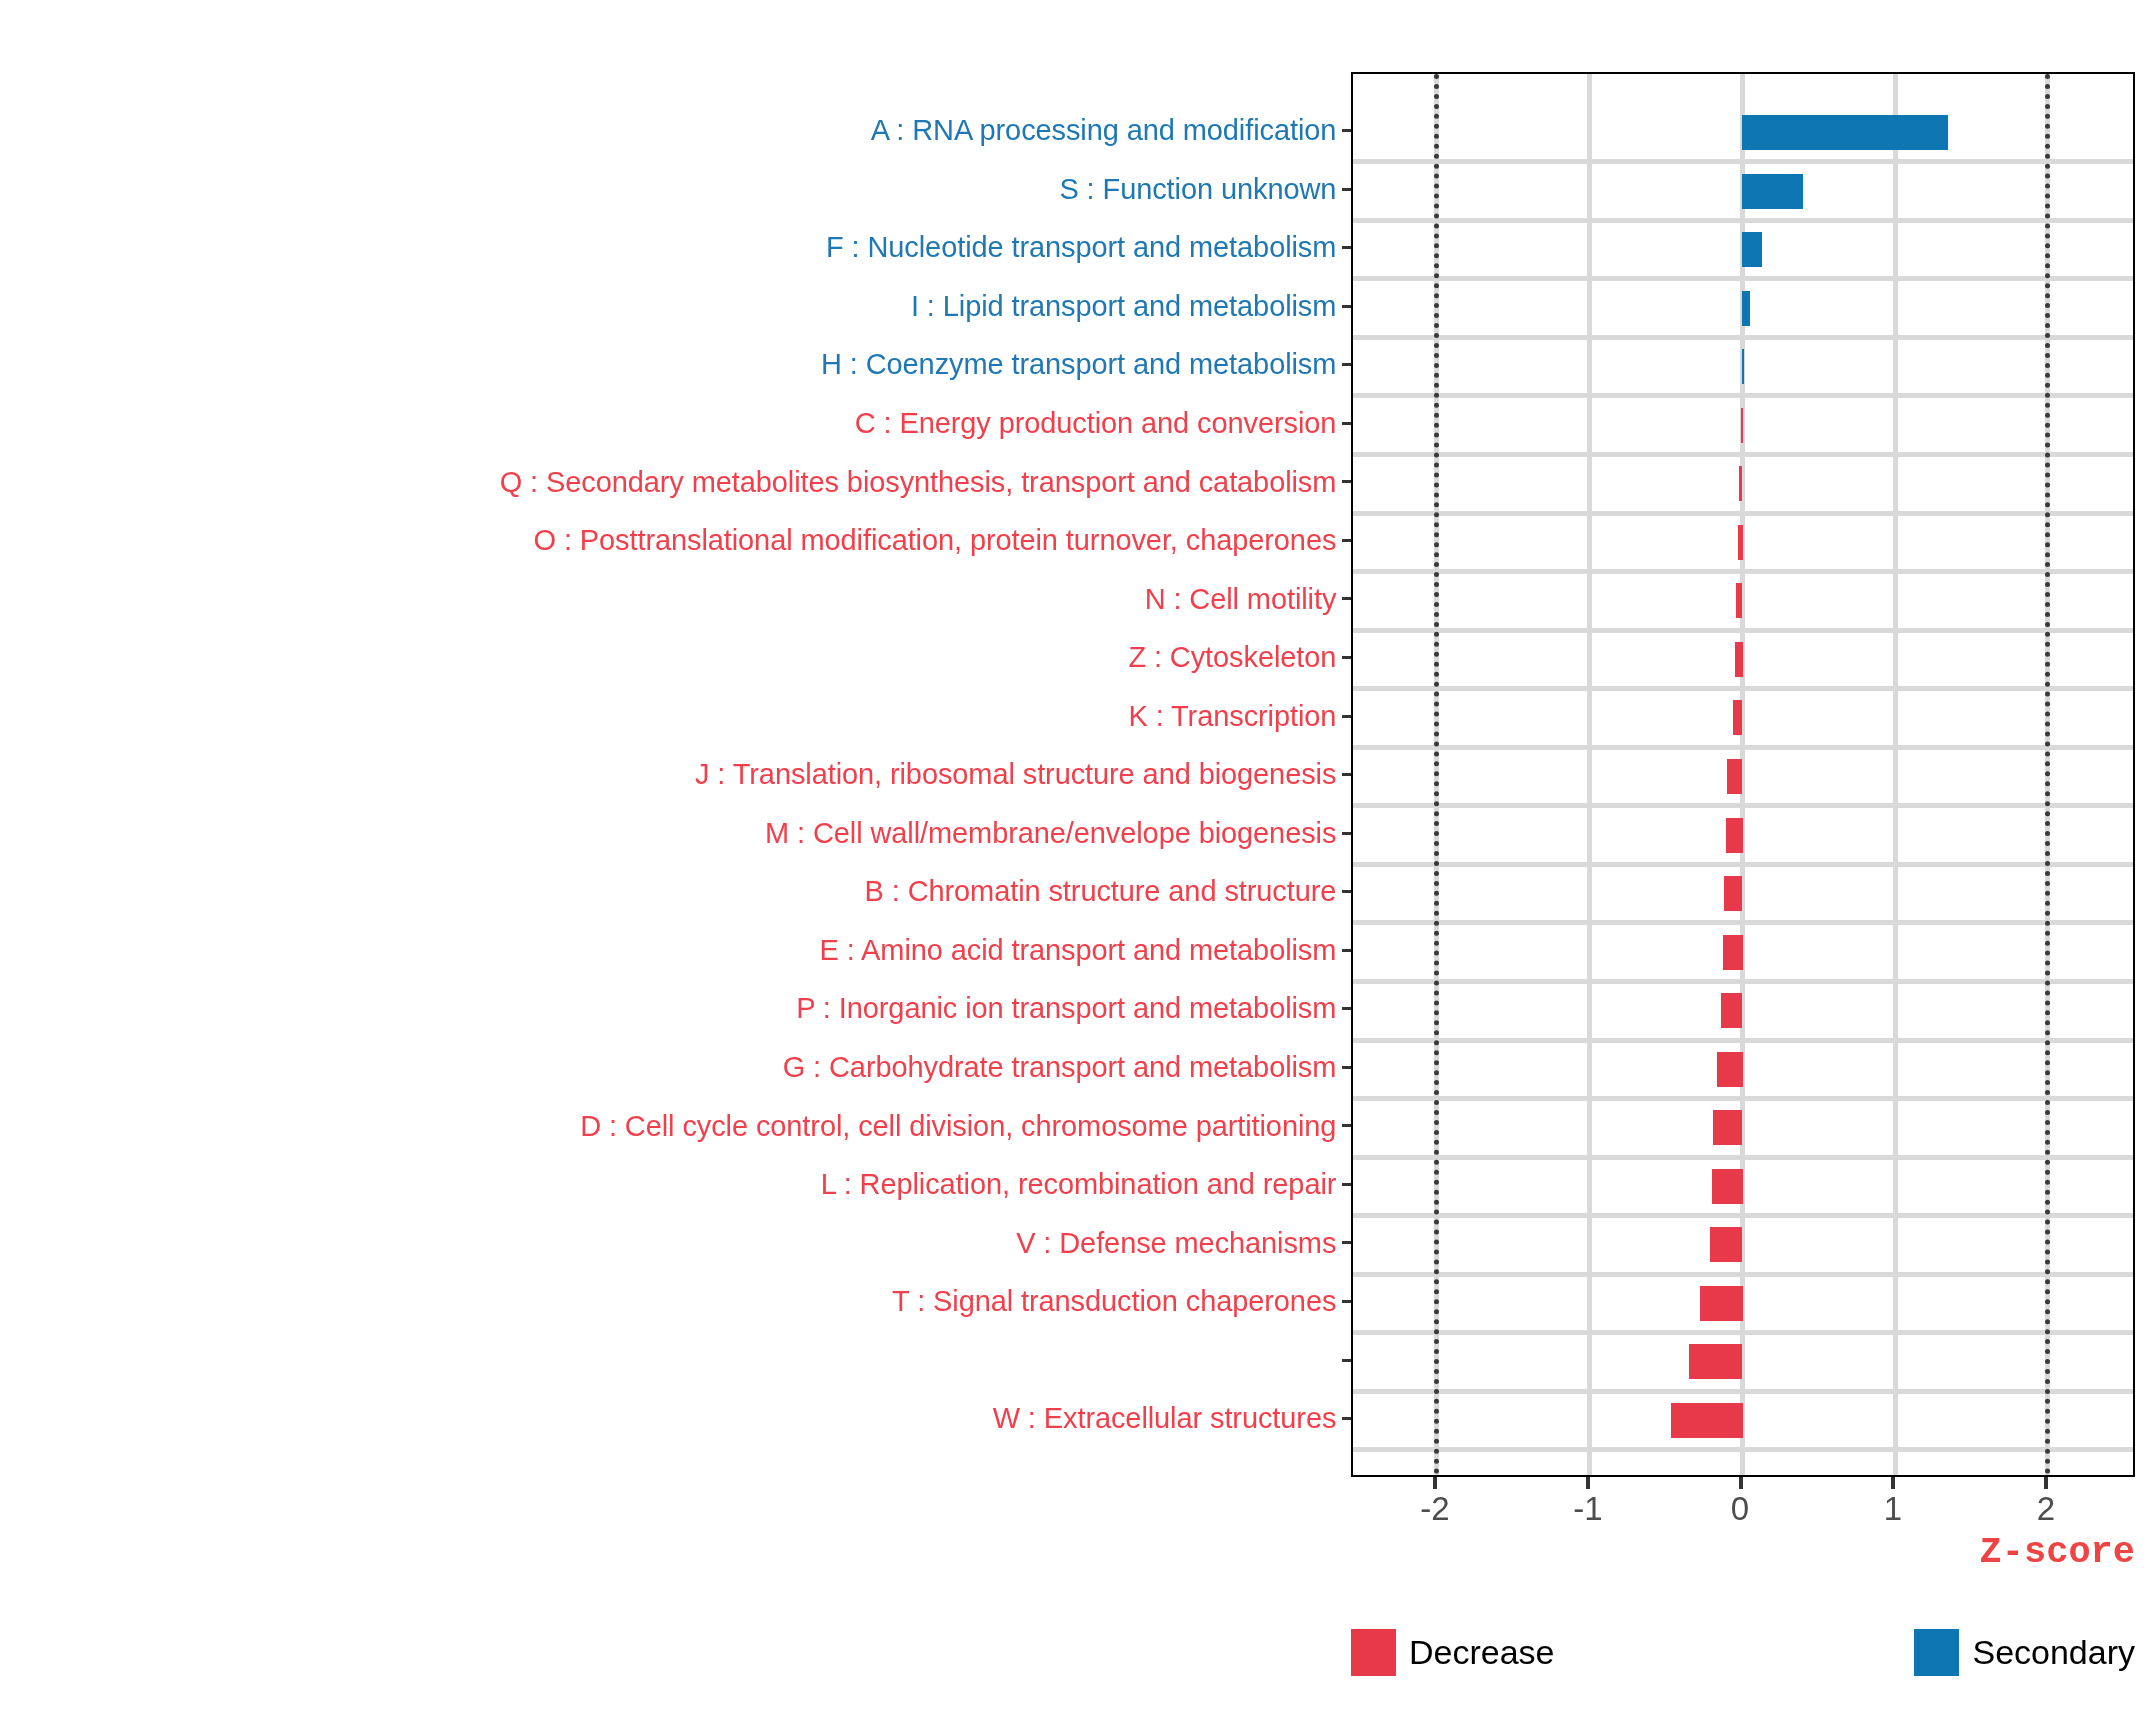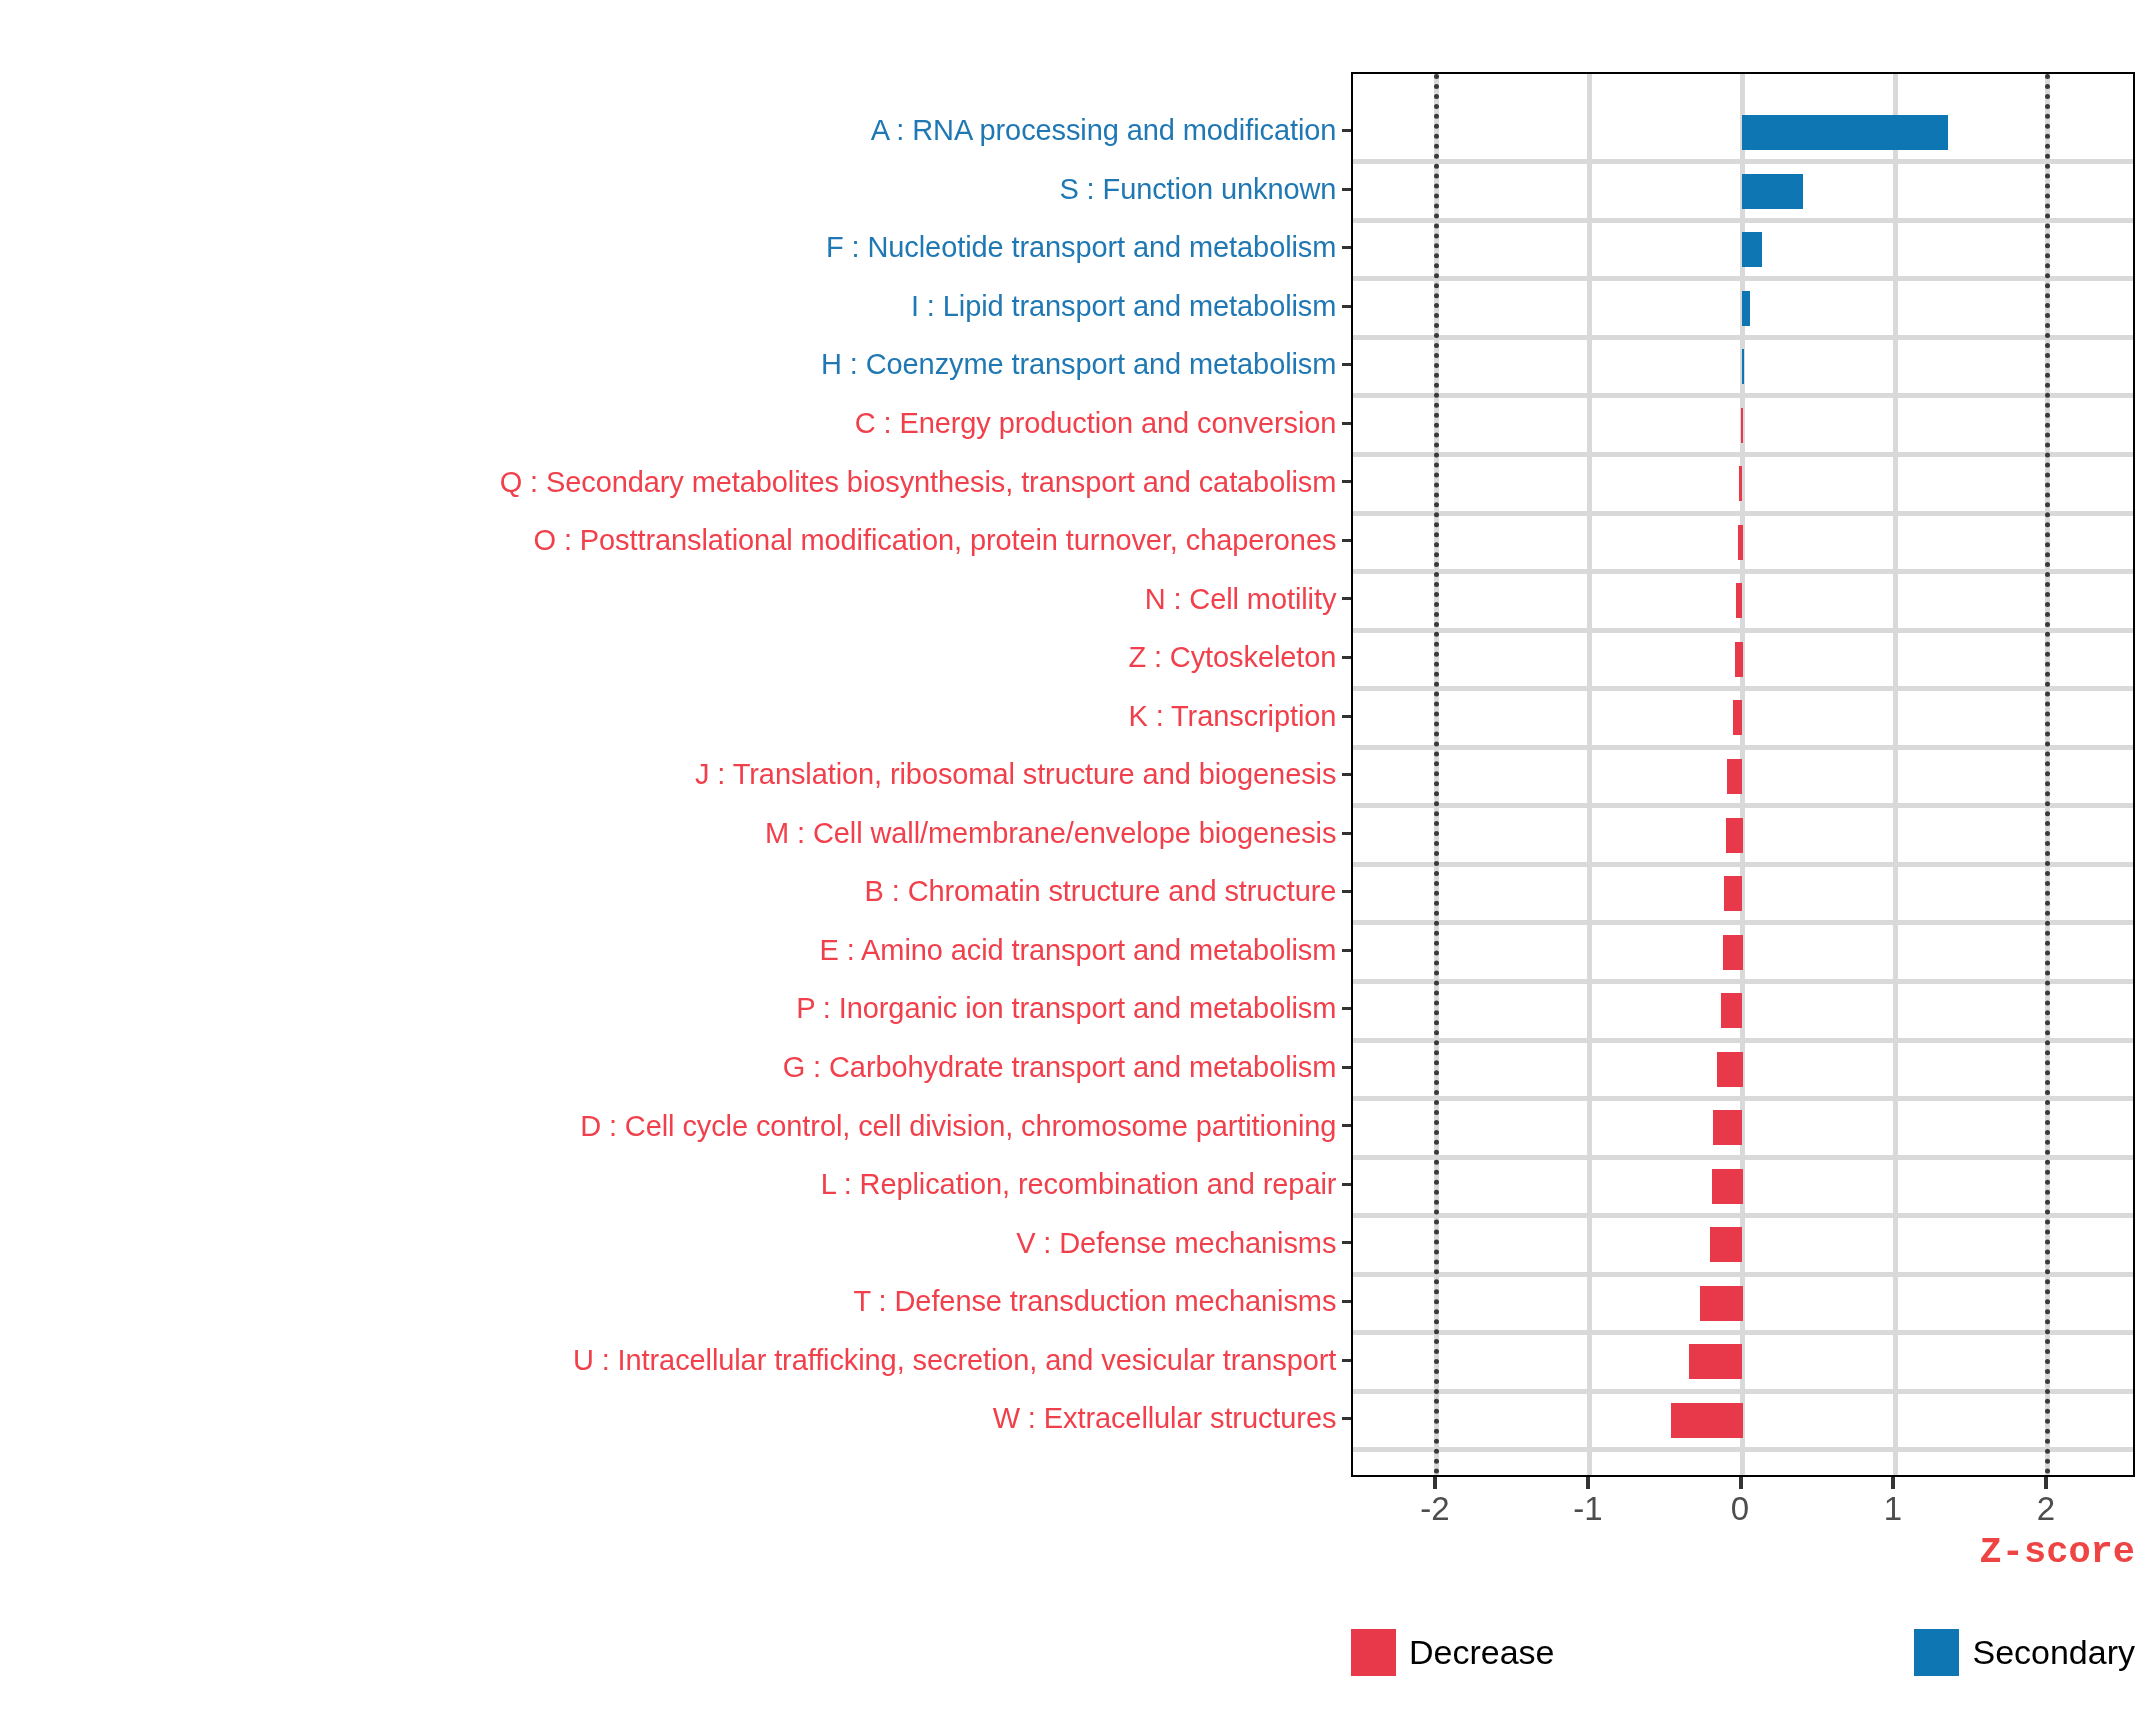--- a/index.html
+++ b/index.html
@@ -242,26 +242,23 @@
       <div class="ytick" style="top: 1111px;"></div>
       <div class="ylabel-row" style="top: 1083px;">
         <span class="ylabel-text dec">L : Replication, recombination and repair</span>
       </div>
       <div class="ytick" style="top: 1169px;"></div>
       <div class="ylabel-row" style="top: 1142px;">
         <span class="ylabel-text dec">V : Defense mechanisms</span>
       </div>
       <div class="ytick" style="top: 1228px;"></div>
       <div class="ylabel-row" style="top: 1200px;">
-        <span class="ylabel-text dec">T : Defense transduction mechanisms</span>
+        <span class="ylabel-text dec">T : Signal transduction chaperones</span>
       </div>
       <div class="ytick" style="top: 1287px;"></div>
-      <div class="ylabel-row" style="top: 1259px;">
-        <span class="ylabel-text dec">U : Intracellular trafficking, secretion, and vesicular transport</span>
-      </div>
       <div class="ytick" style="top: 1345px;"></div>
       <div class="ylabel-row" style="top: 1317px;">
         <span class="ylabel-text dec">W : Extracellular structures</span>
       </div>
     </div>
 
   <div id="panel">
       <div class="vgrid" style="left: 81px;"></div>
       <div class="vgrid" style="left: 234px;"></div>
       <div class="vgrid" style="left: 387px;"></div>

